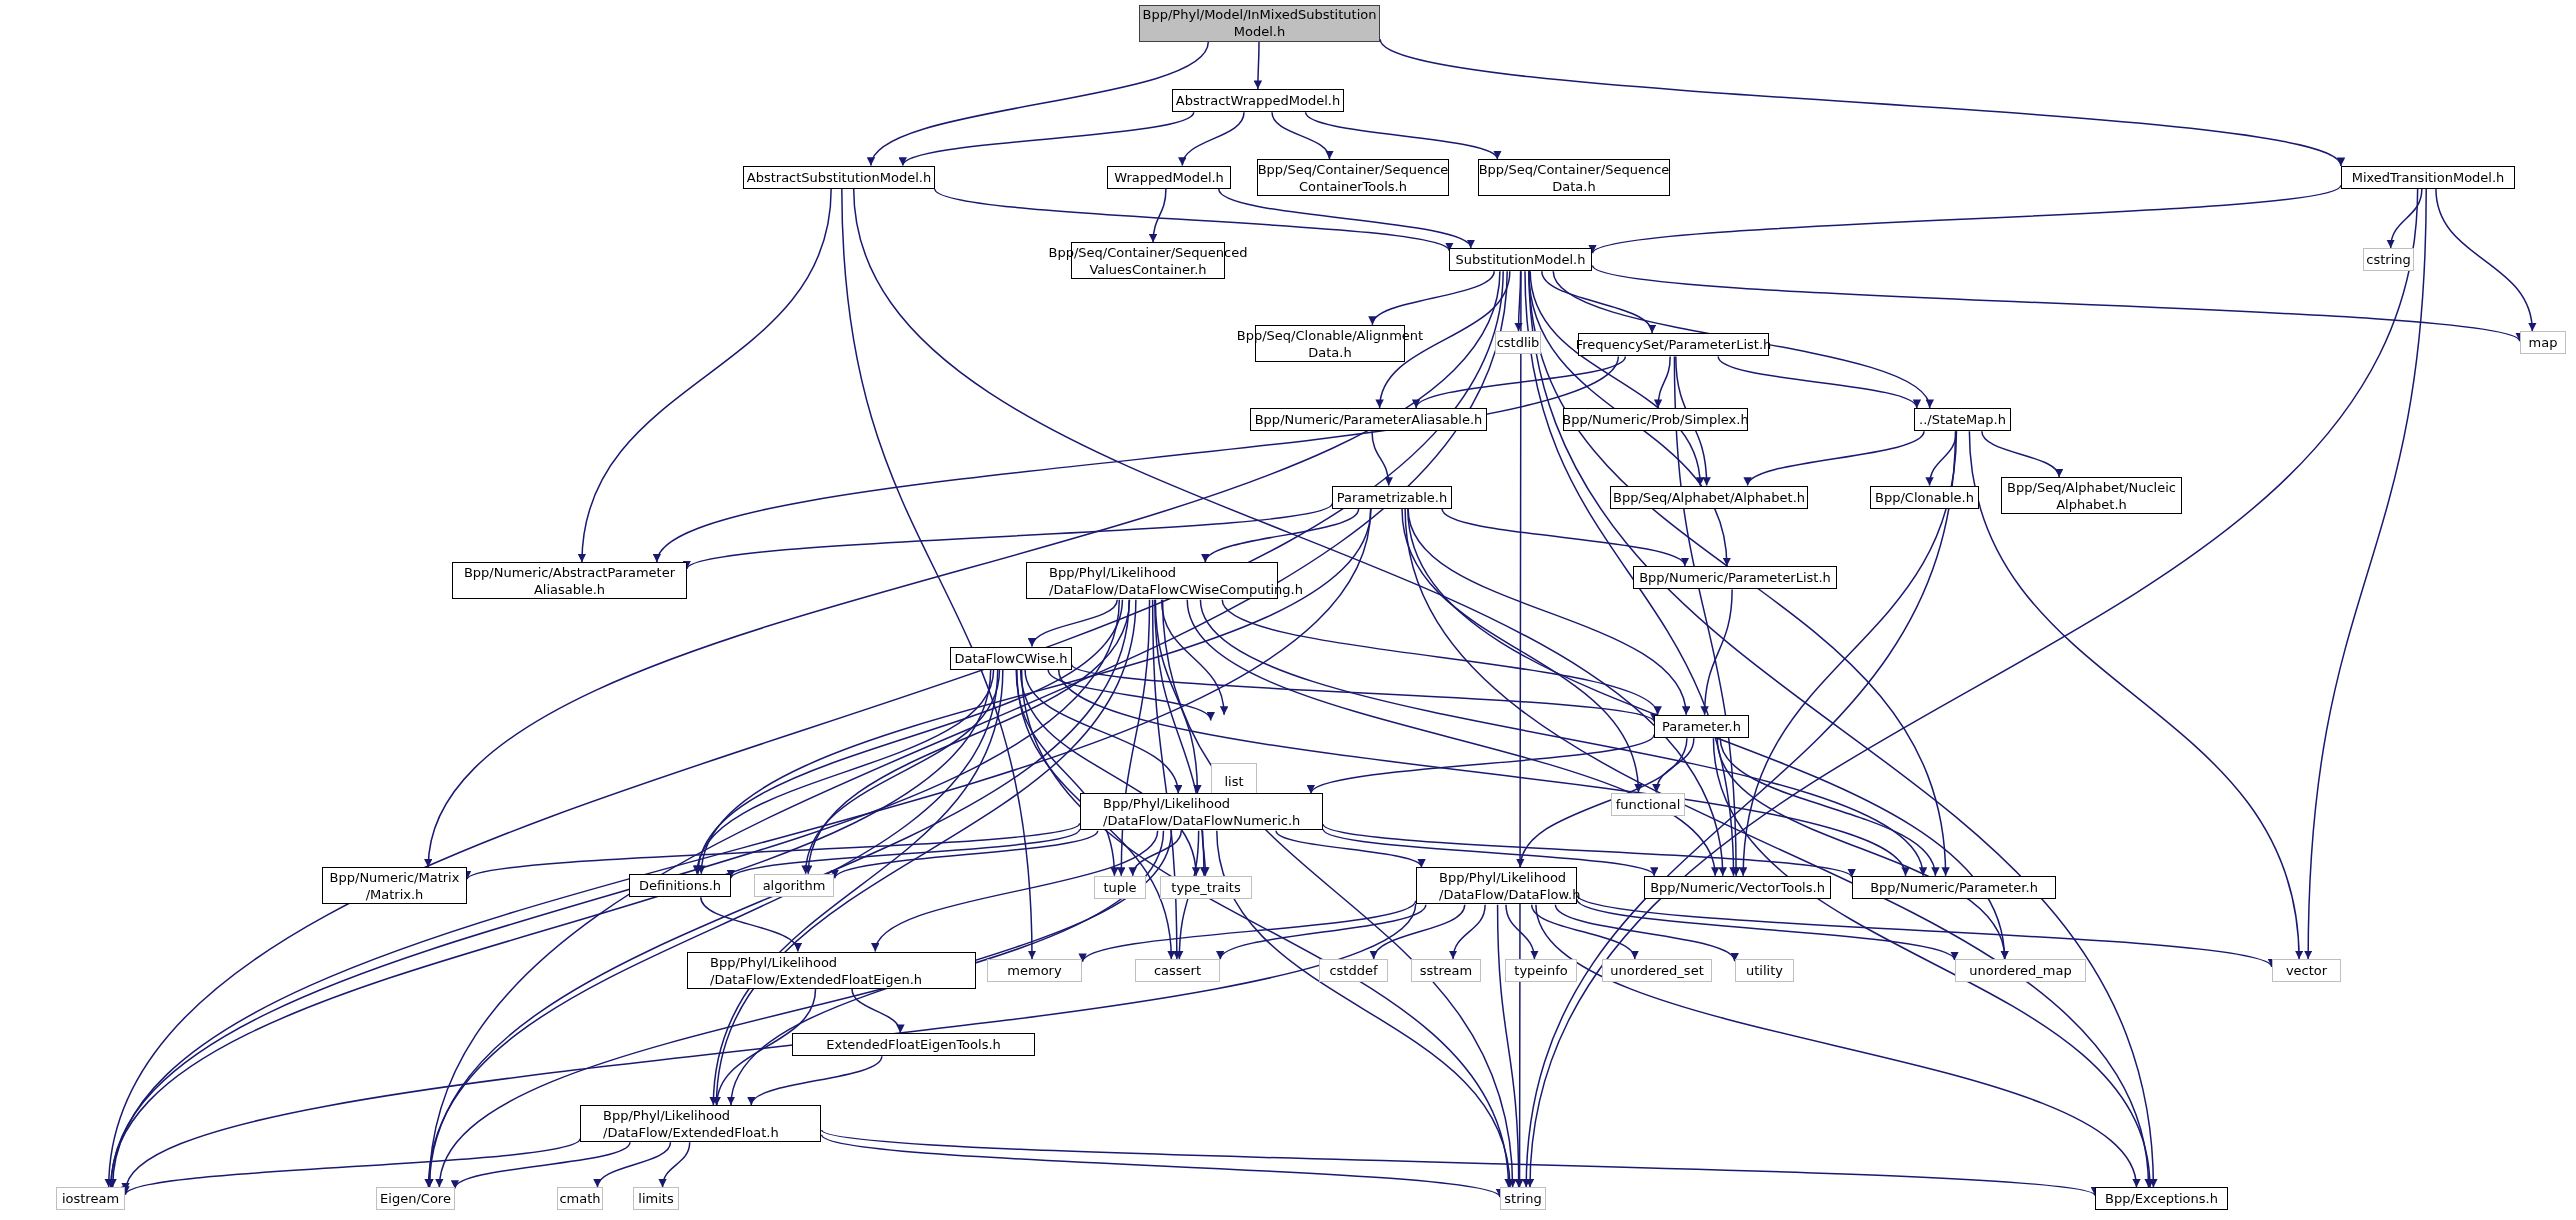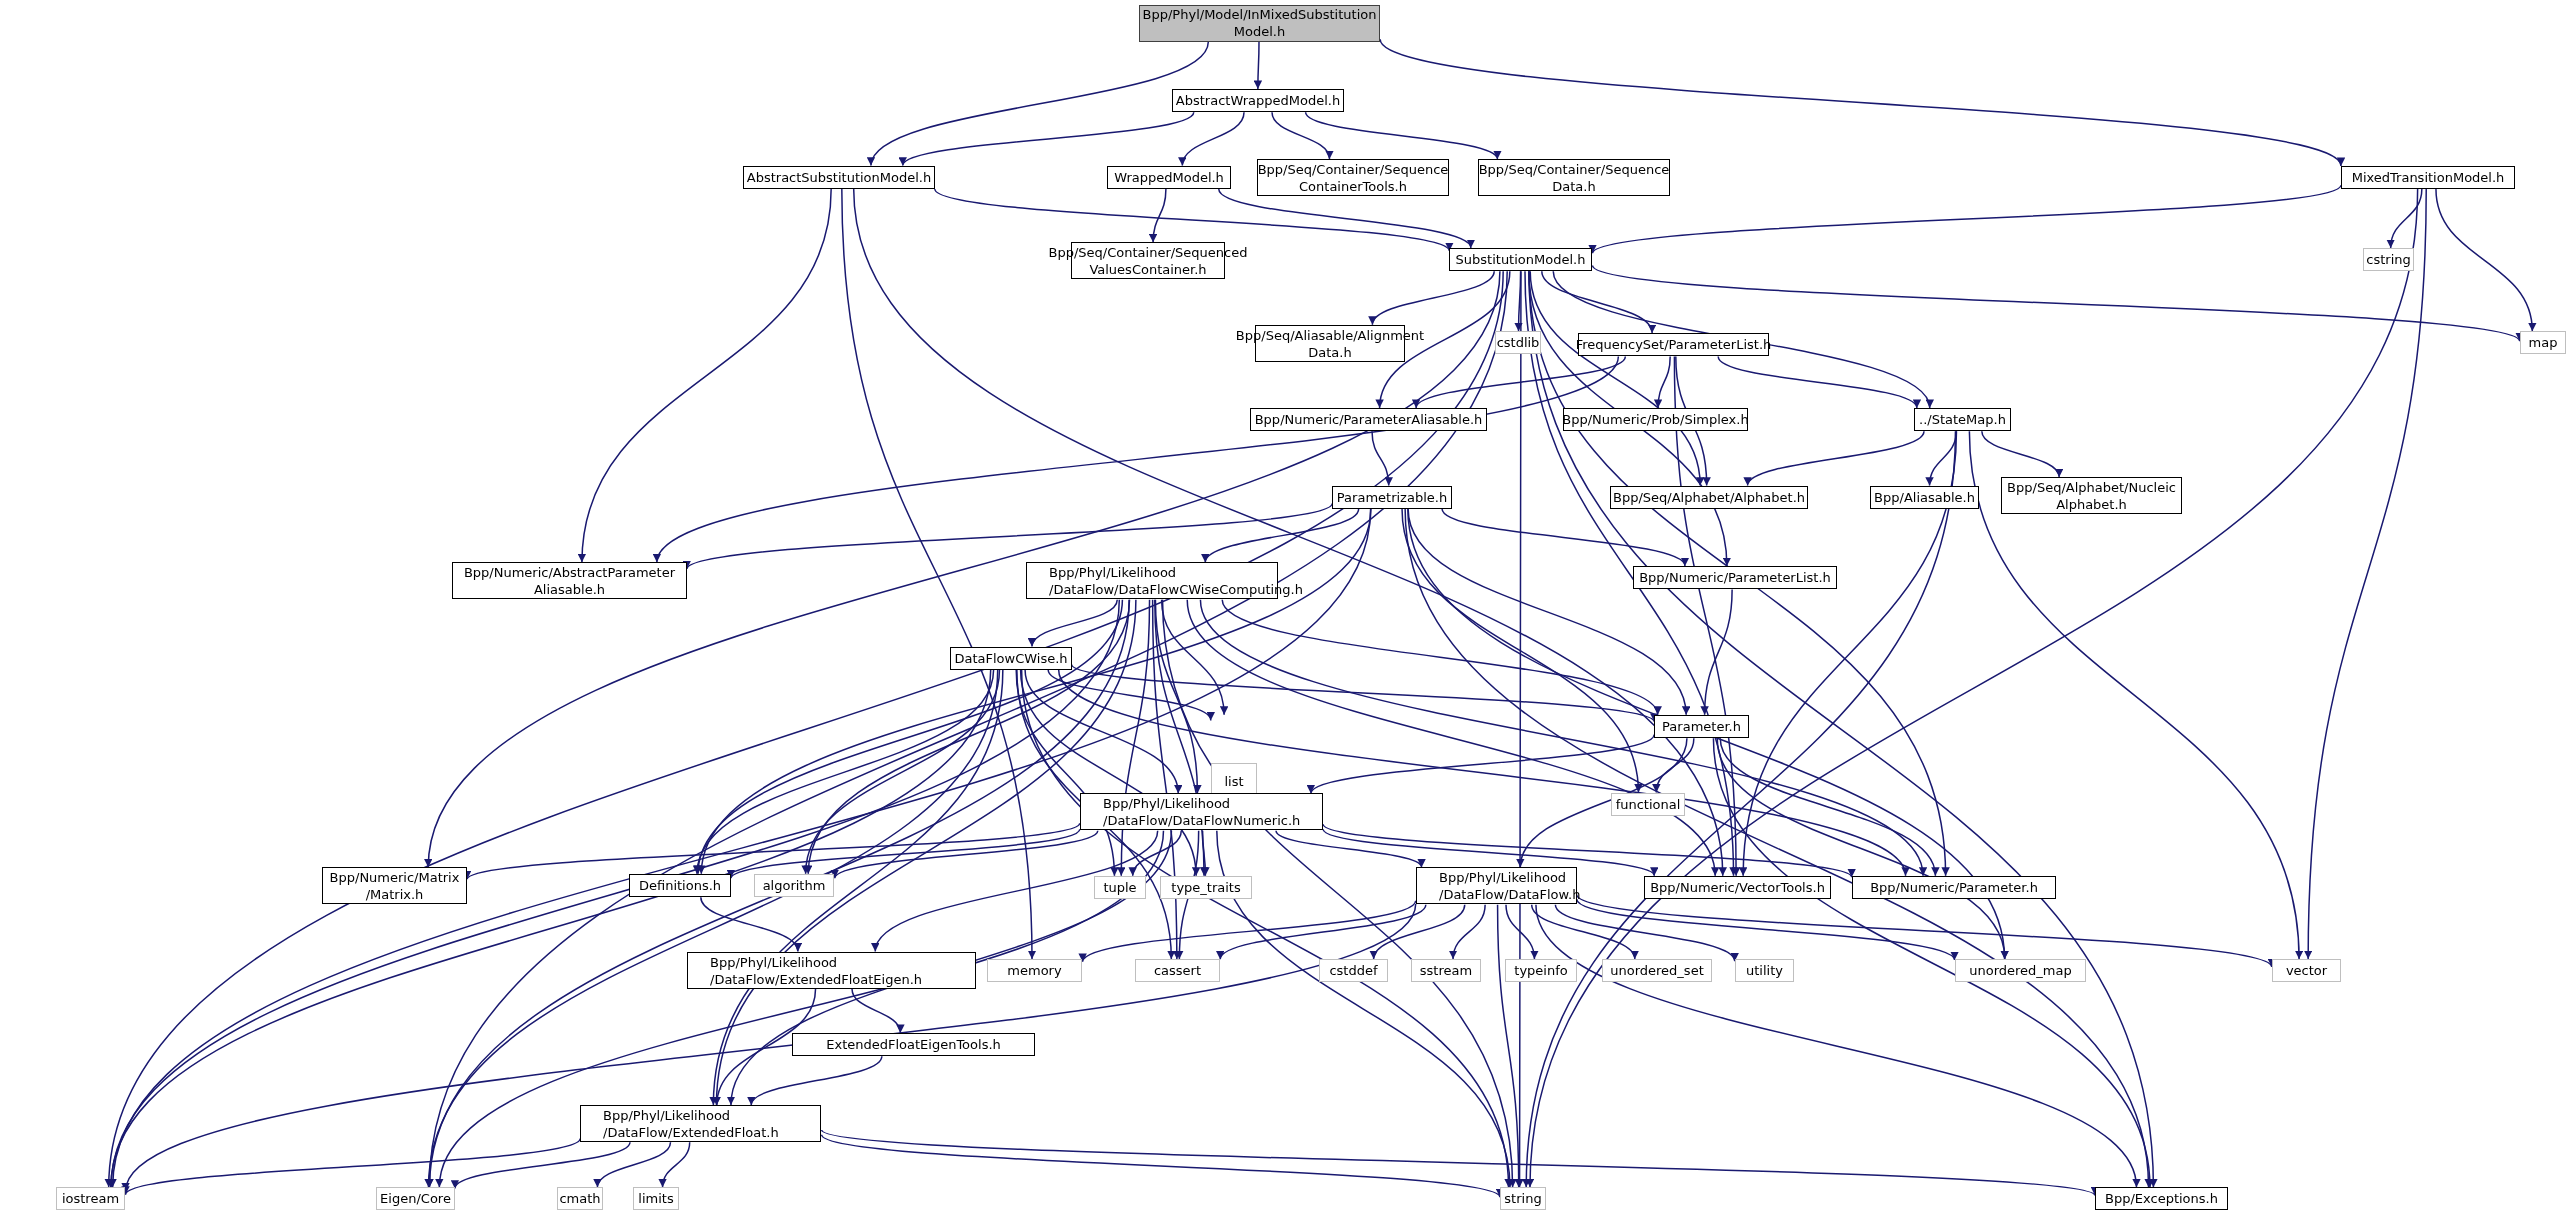--- a/index.html
+++ b/index.html
@@ -160,29 +160,29 @@
   <div class="node" id="n-sct" style="left: 1257px; top: 159px; width: 192px; height: 37px;">Bpp/Seq/Container/Sequence
 ContainerTools.h</div>
   <div class="node" id="n-sd" style="left: 1478px; top: 159px; width: 192px; height: 37px;">Bpp/Seq/Container/Sequence
 Data.h</div>
   <div class="node" id="n-mtm" style="left: 2341px; top: 166px; width: 174px; height: 23.4px;">MixedTransitionModel.h</div>
   <div class="node" id="n-svc" style="left: 1071px; top: 242px; width: 154px; height: 37px;">Bpp/Seq/Container/Sequenced
 ValuesContainer.h</div>
   <div class="node" id="n-sm" style="left: 1449px; top: 248px; width: 143px; height: 23.4px;">SubstitutionModel.h</div>
   <div class="node ext" id="n-cstring" style="left: 2363px; top: 248px; width: 51px; height: 23.4px;">cstring</div>
   <div class="node ext" id="n-map" style="left: 2520px; top: 331px; width: 41px; height: 23.4px;">map</div>
-  <div class="node" id="n-ad" style="left: 1255px; top: 325px; width: 150px; height: 37px;">Bpp/Seq/Aliasable/Alignment
+  <div class="node" id="n-ad" style="left: 1255px; top: 325px; width: 150px; height: 37px;">Bpp/Seq/Clonable/Alignment
 Data.h</div>
   <div class="node ext" id="n-cstdlib" style="left: 1495px; top: 331px; width: 46px; height: 23.4px;">cstdlib</div>
   <div class="node" id="n-fs" style="left: 1578px; top: 333px; width: 191px; height: 23.4px;">FrequencySet/ParameterList.h</div>
   <div class="node" id="n-pal" style="left: 1250px; top: 408px; width: 237px; height: 23.4px;">Bpp/Numeric/ParameterAliasable.h</div>
   <div class="node" id="n-simplex" style="left: 1563px; top: 408px; width: 185px; height: 23.4px;">Bpp/Numeric/Prob/Simplex.h</div>
   <div class="node" id="n-statemap" style="left: 1914px; top: 408px; width: 97px; height: 23.4px;">../StateMap.h</div>
   <div class="node" id="n-alphabet" style="left: 1610px; top: 486px; width: 198px; height: 23.4px;">Bpp/Seq/Alphabet/Alphabet.h</div>
-  <div class="node" id="n-clonable" style="left: 1870px; top: 486px; width: 109px; height: 23.4px;">Bpp/Aliasable.h</div>
+  <div class="node" id="n-clonable" style="left: 1870px; top: 486px; width: 109px; height: 23.4px;">Bpp/Clonable.h</div>
   <div class="node" id="n-nucalpha" style="left: 2001px; top: 477px; width: 181px; height: 37px;">Bpp/Seq/Alphabet/Nucleic
 Alphabet.h</div>
   <div class="node" id="n-param" style="left: 1332px; top: 486px; width: 120px; height: 23.4px;">Parametrizable.h</div>
   <div class="node" id="n-apal" style="left: 452px; top: 562px; width: 235px; height: 37px;">Bpp/Numeric/AbstractParameter
 Aliasable.h</div>
   <div class="node left" id="n-dfcwc" style="left: 1026px; top: 562px; width: 252px; height: 37px;">Bpp/Phyl/Likelihood
 /DataFlow/DataFlowCWiseComputing.h</div>
   <div class="node" id="n-plist" style="left: 1633px; top: 566px; width: 204px; height: 23.4px;">Bpp/Numeric/ParameterList.h</div>
   <div class="node" id="n-dfcw" style="left: 950px; top: 647px; width: 122px; height: 23.4px;">DataFlowCWise.h</div>
   <div class="node ext" id="n-list" style="left: 1211px; top: 715px; width: 39px; height: 36px; margin-top: 48px;">list</div>

